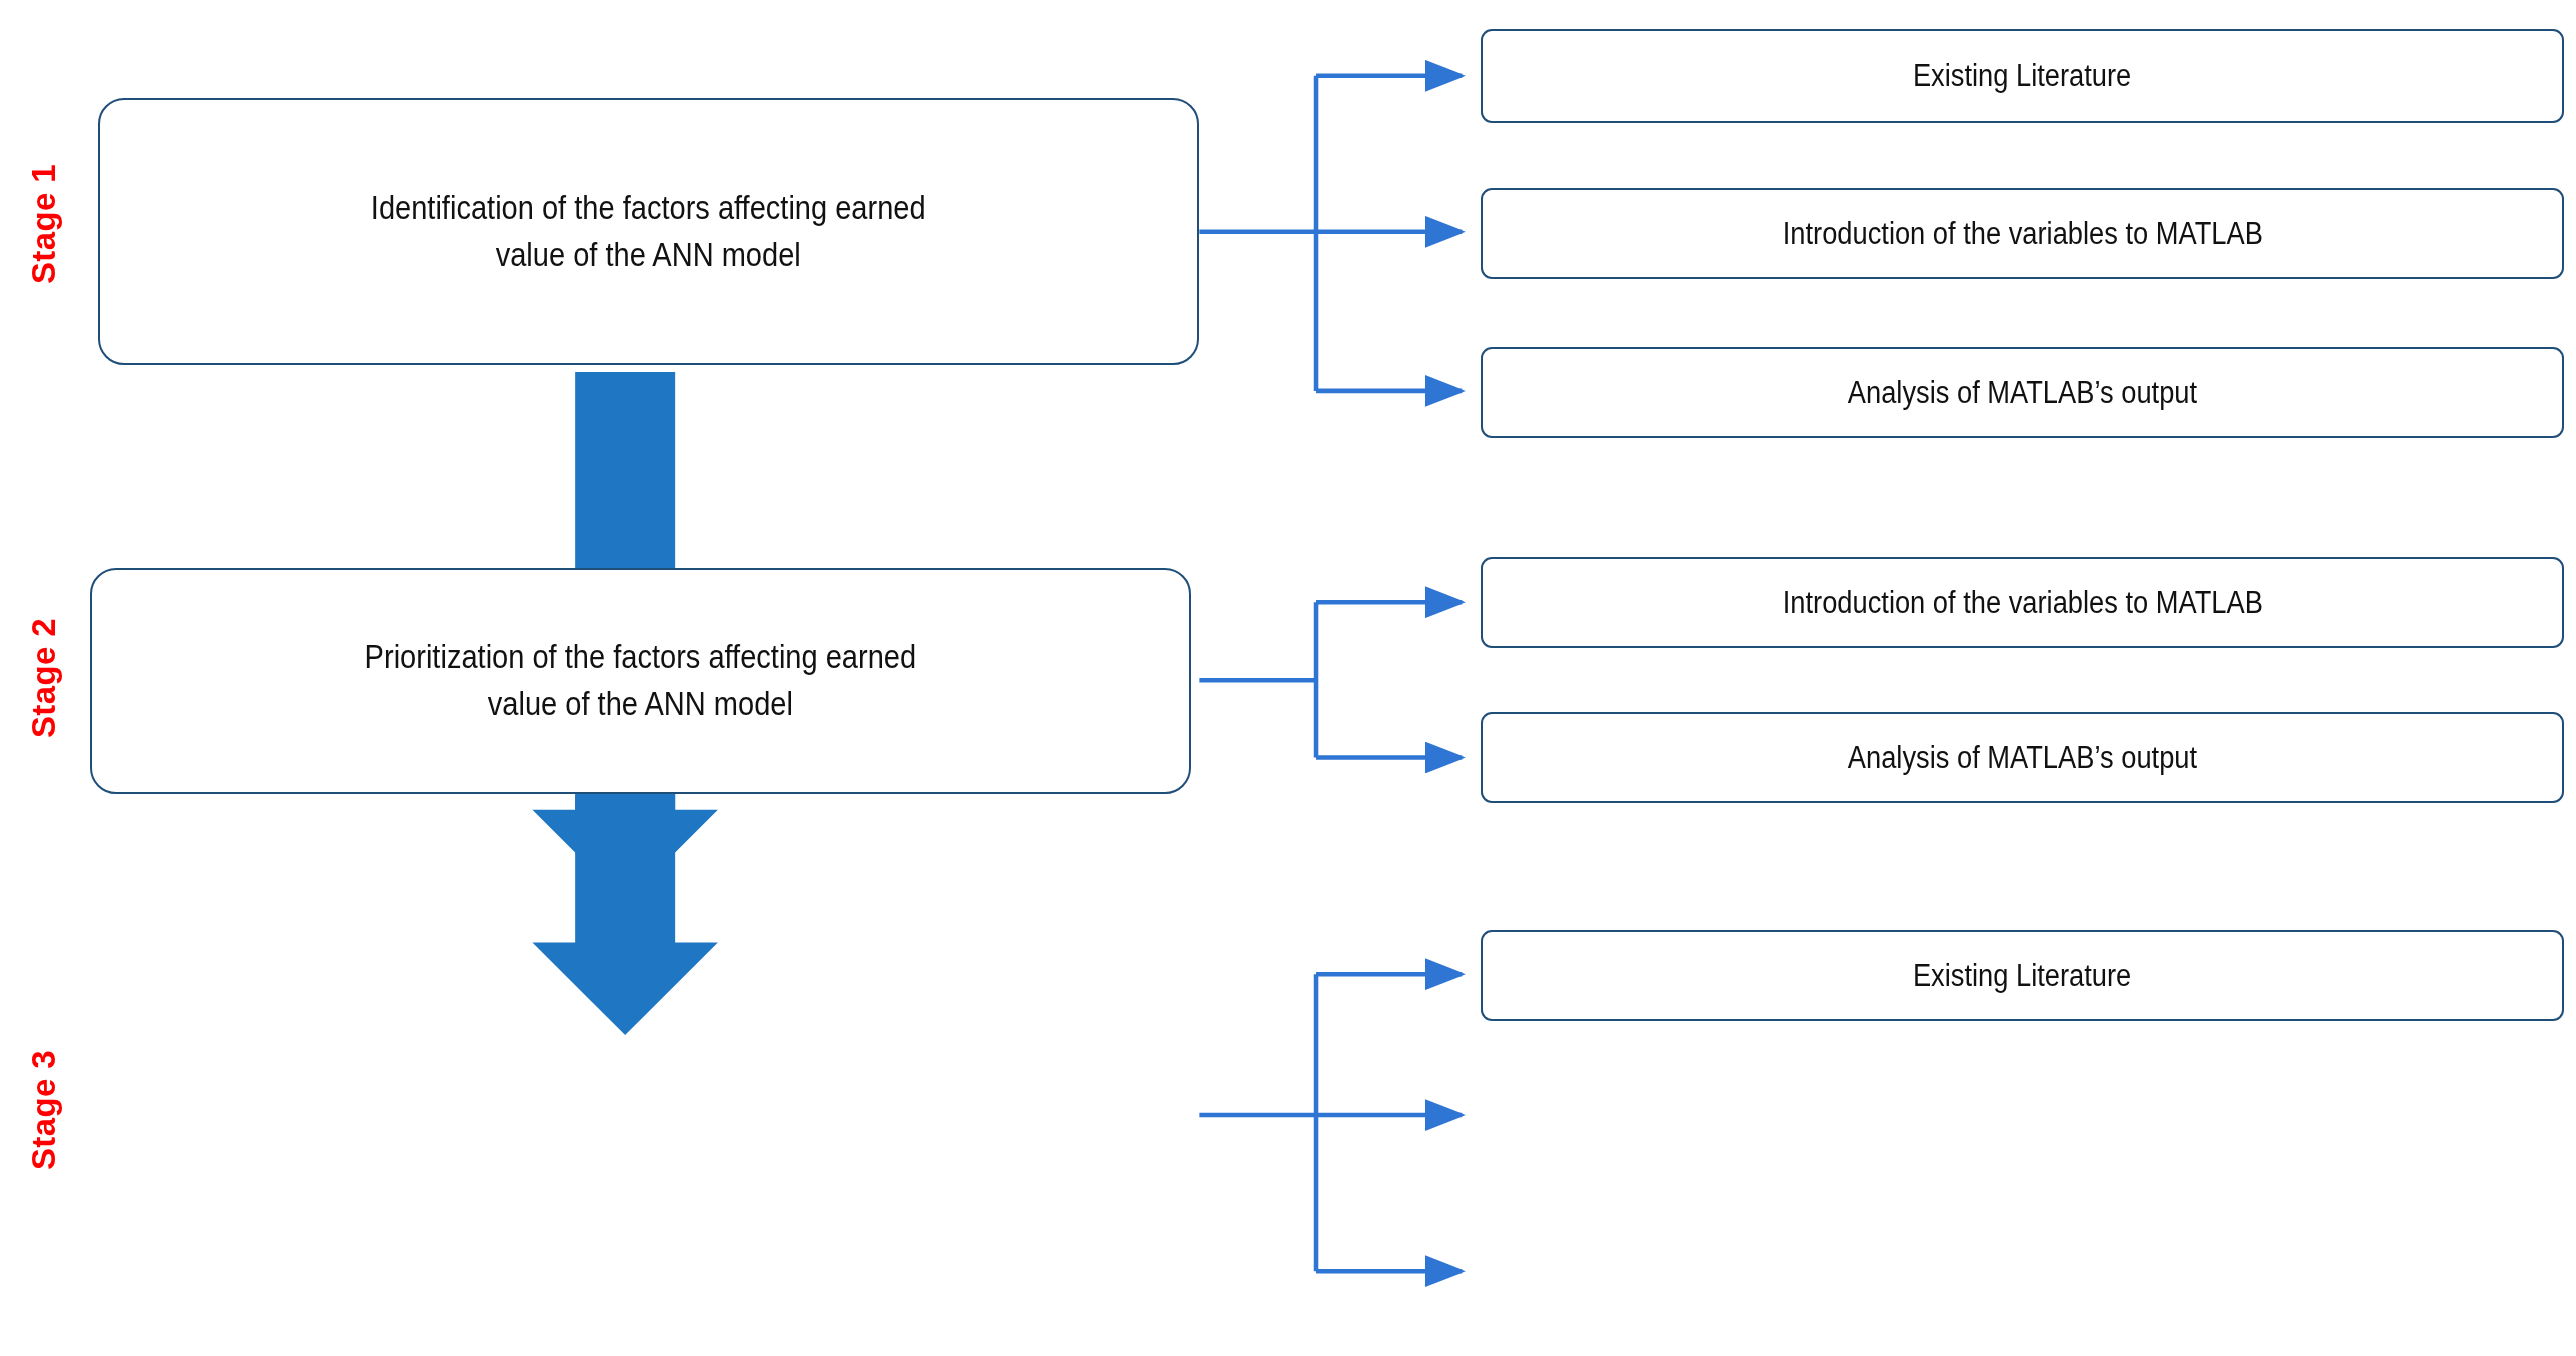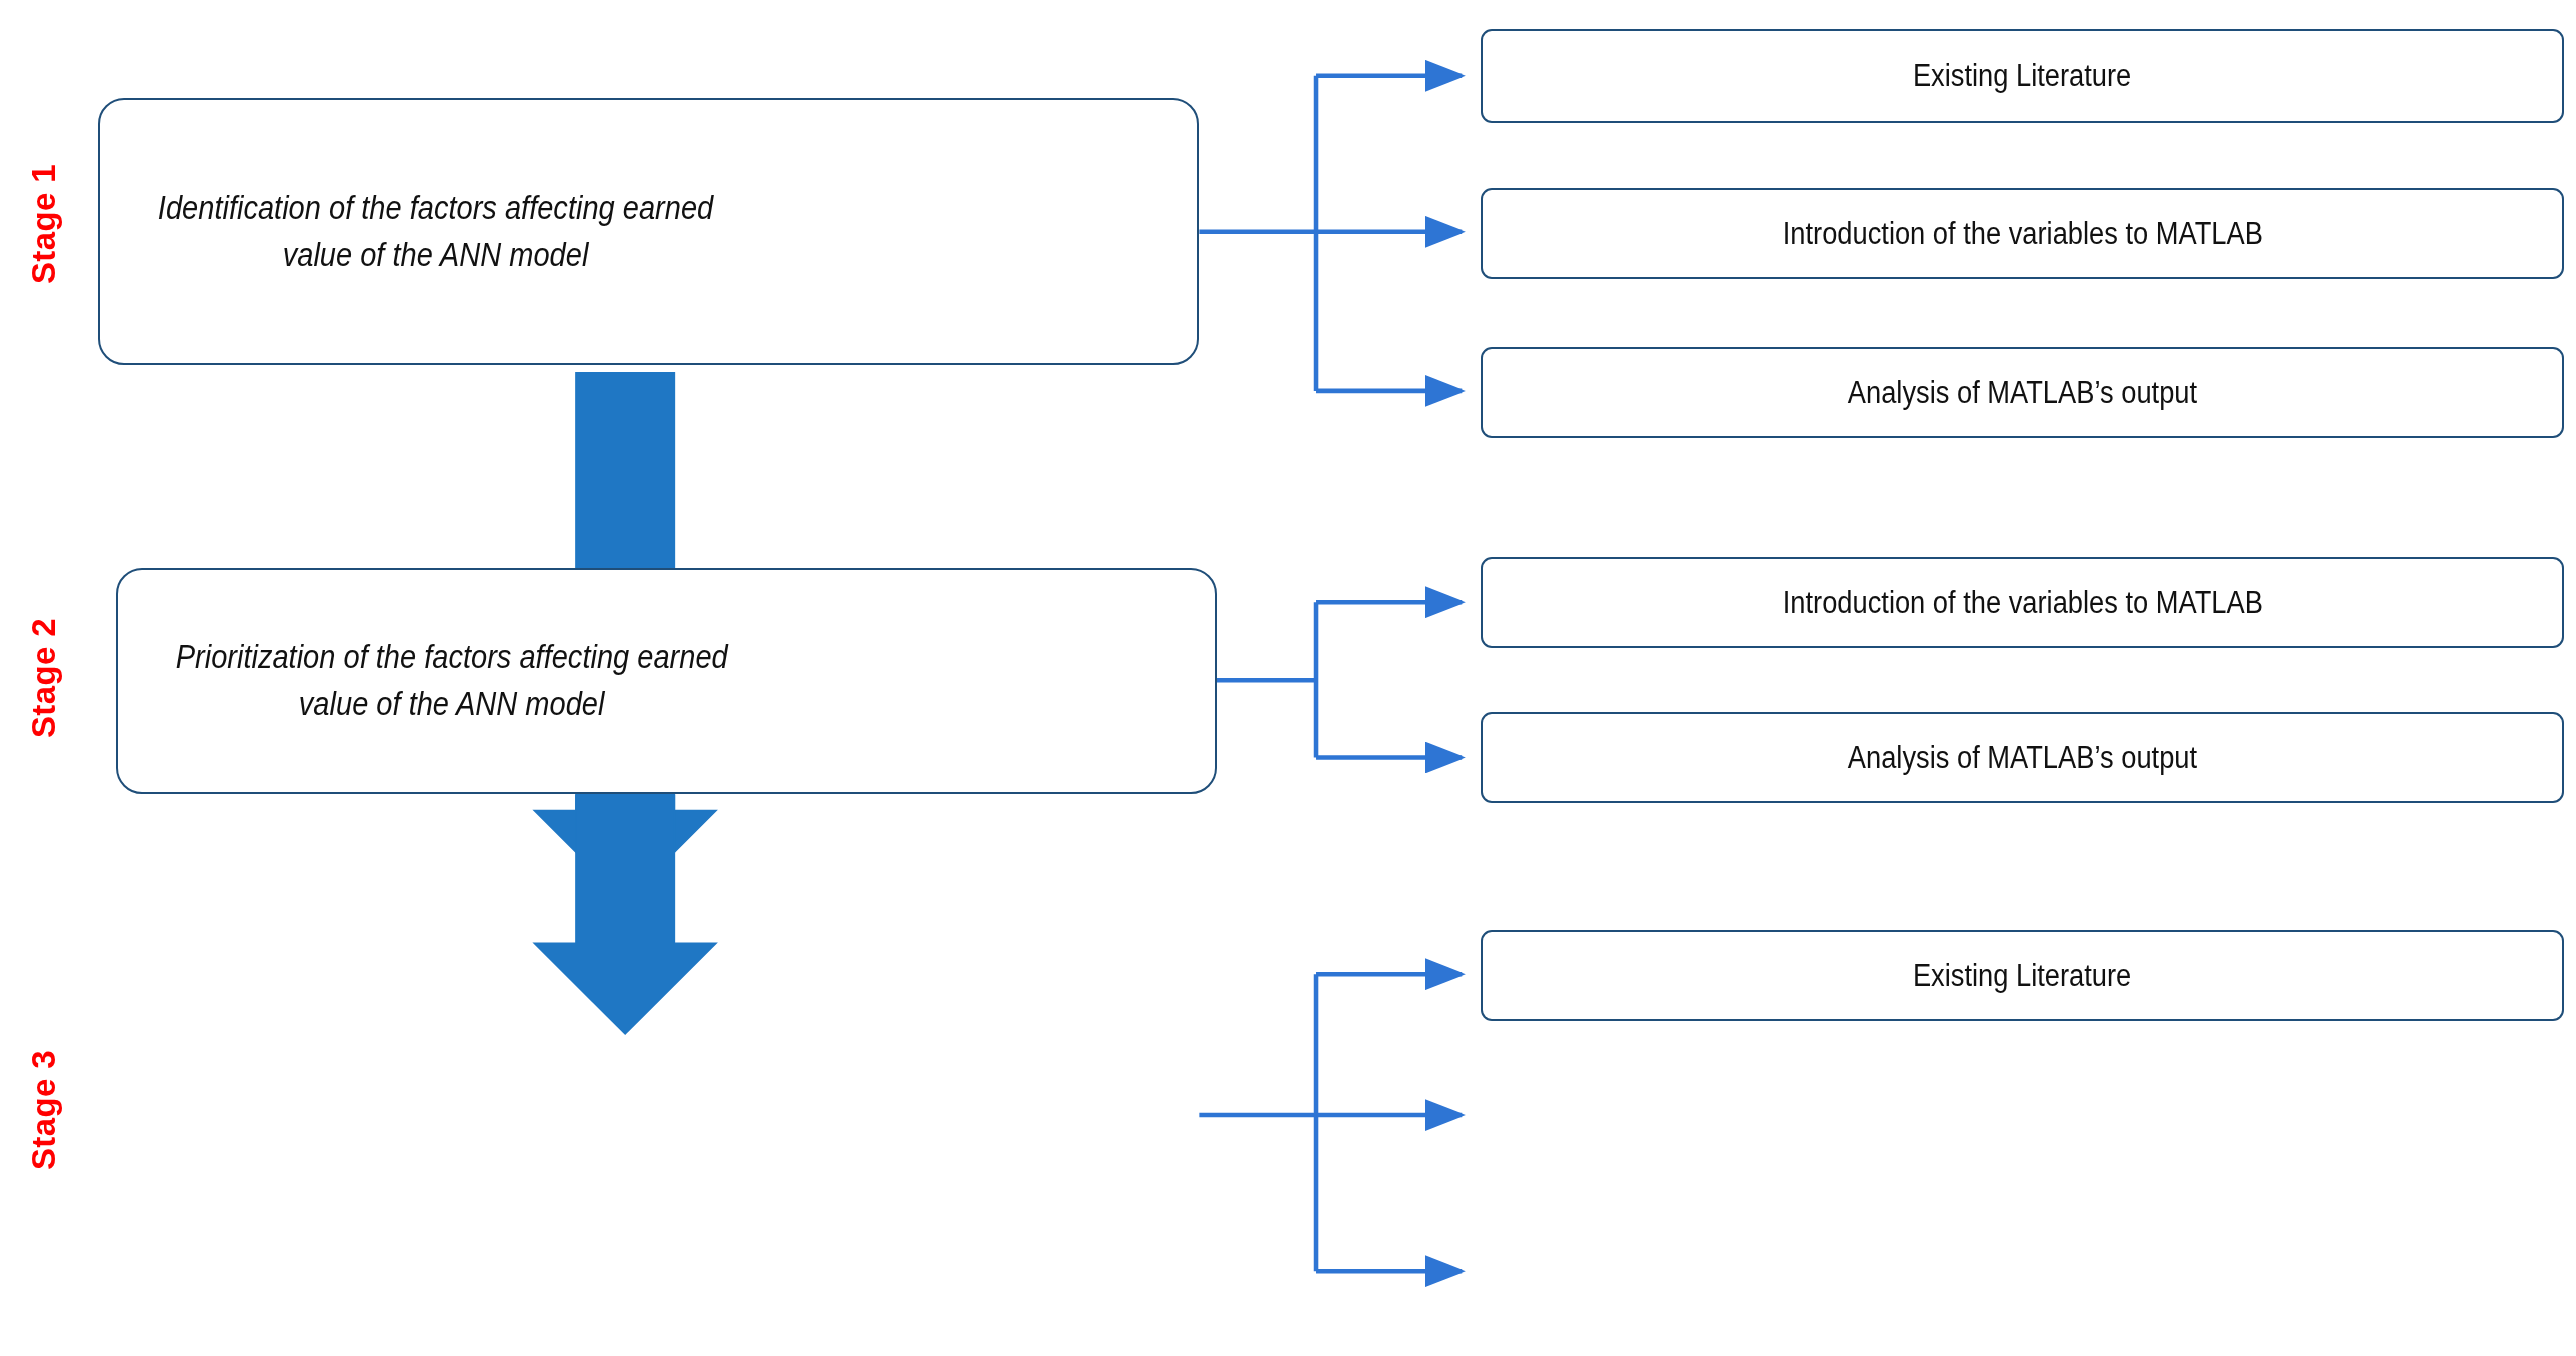--- a/index.html
+++ b/index.html
@@ -35,23 +35,23 @@
 
   
   .main-box {
     position: absolute;
     box-sizing: border-box;
     background: #ffffff;
     border: 2.3px solid #1F4E79;
     border-radius: 26px;
     display: flex;
     align-items: center;
+    justify-content: center;
     text-align: center;
     padding: 4.5px 19.7px;
-    font-style: italic;
   }
   .main-box .txt {
     font-size: 33px;
     line-height: 1.42;
     color: #111111;
     transform: scaleX(0.88);
     transform-origin: center center;
     white-space: pre-line;
     font-family: "Liberation Sans", sans-serif;
     font-weight: 400;
@@ -161,21 +161,21 @@
   <div class="side-box" style="left:1481px; top:188px; width:1083px; height:91px;">
     <span class="txt">Introduction of the variables to MATLAB</span>
   </div>
 
   <div class="side-box" style="left:1481px; top:347px; width:1083px; height:91px;">
     <span class="txt">Analysis of MATLAB’s output</span>
   </div>
 
   <div class="stage-label" style="left:-32px; top:659px; width:152px;">Stage 2</div>
 
-  <div class="main-box" style="left:116px; top:568px; width:1101px; height:226px;">
+  <div class="main-box" style="left:90px; top:568px; width:1101px; height:226px;">
     <span class="txt">Prioritization of the factors affecting earned
 value of the ANN model</span>
   </div>
 
   <div class="side-box" style="left:1481px; top:557px; width:1083px; height:91px;">
     <span class="txt">Introduction of the variables to MATLAB</span>
   </div>
 
   <div class="side-box" style="left:1481px; top:712px; width:1083px; height:91px;">
     <span class="txt">Analysis of MATLAB’s output</span>

